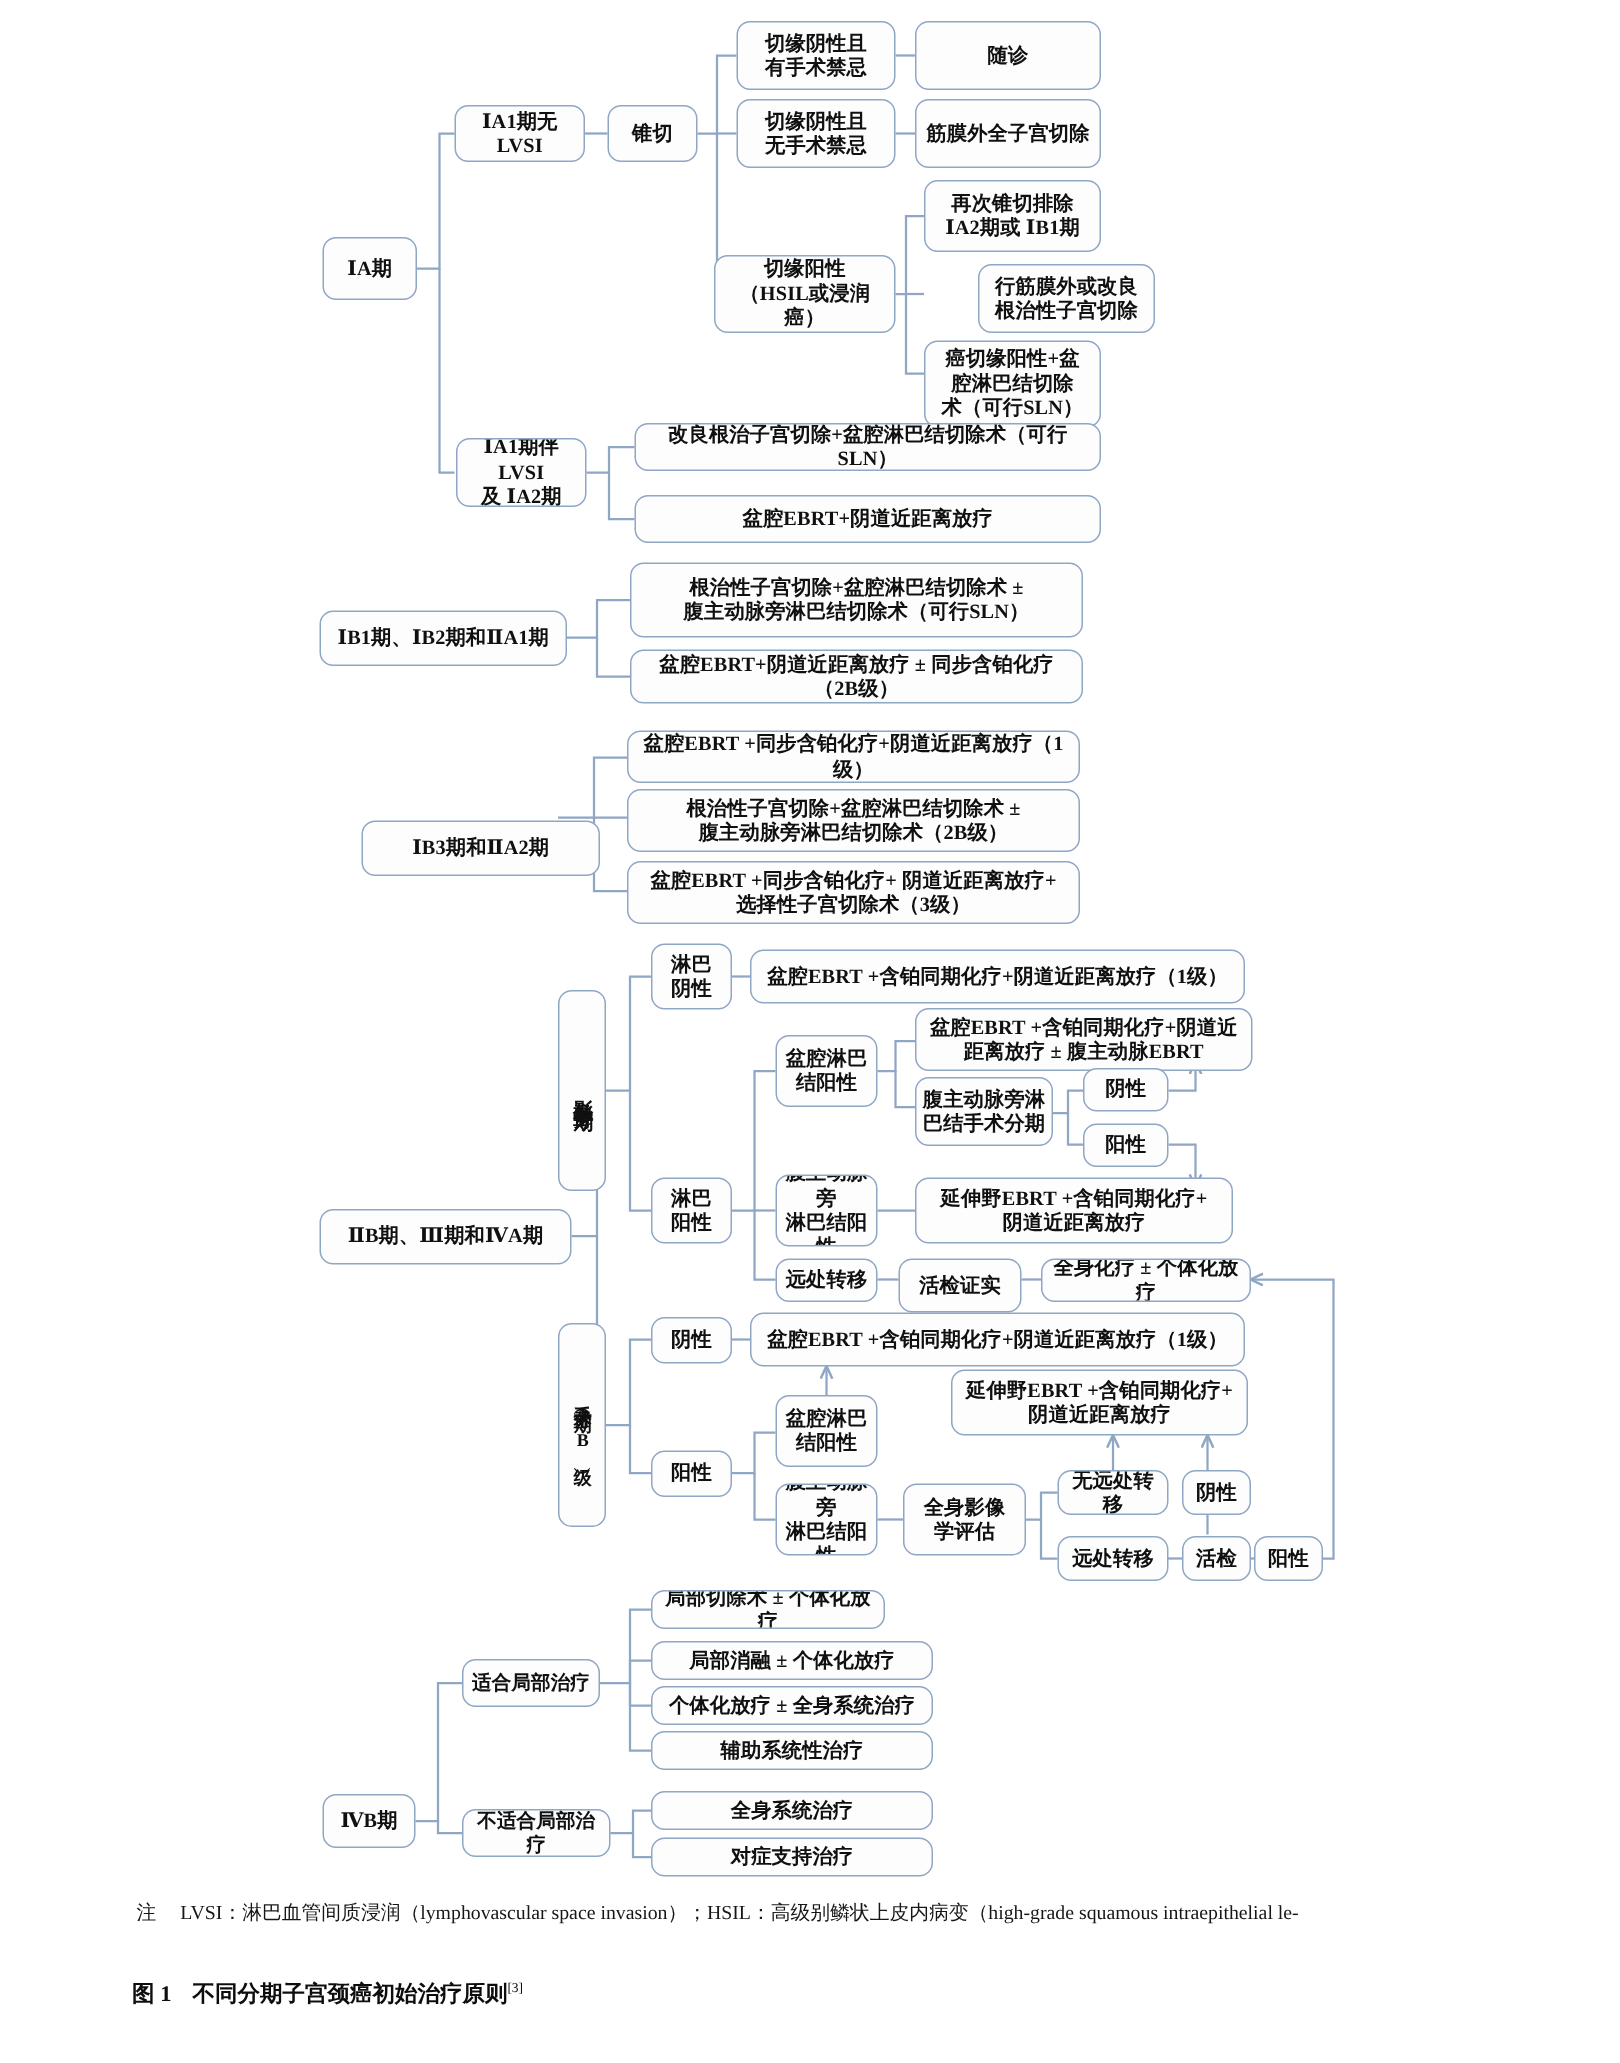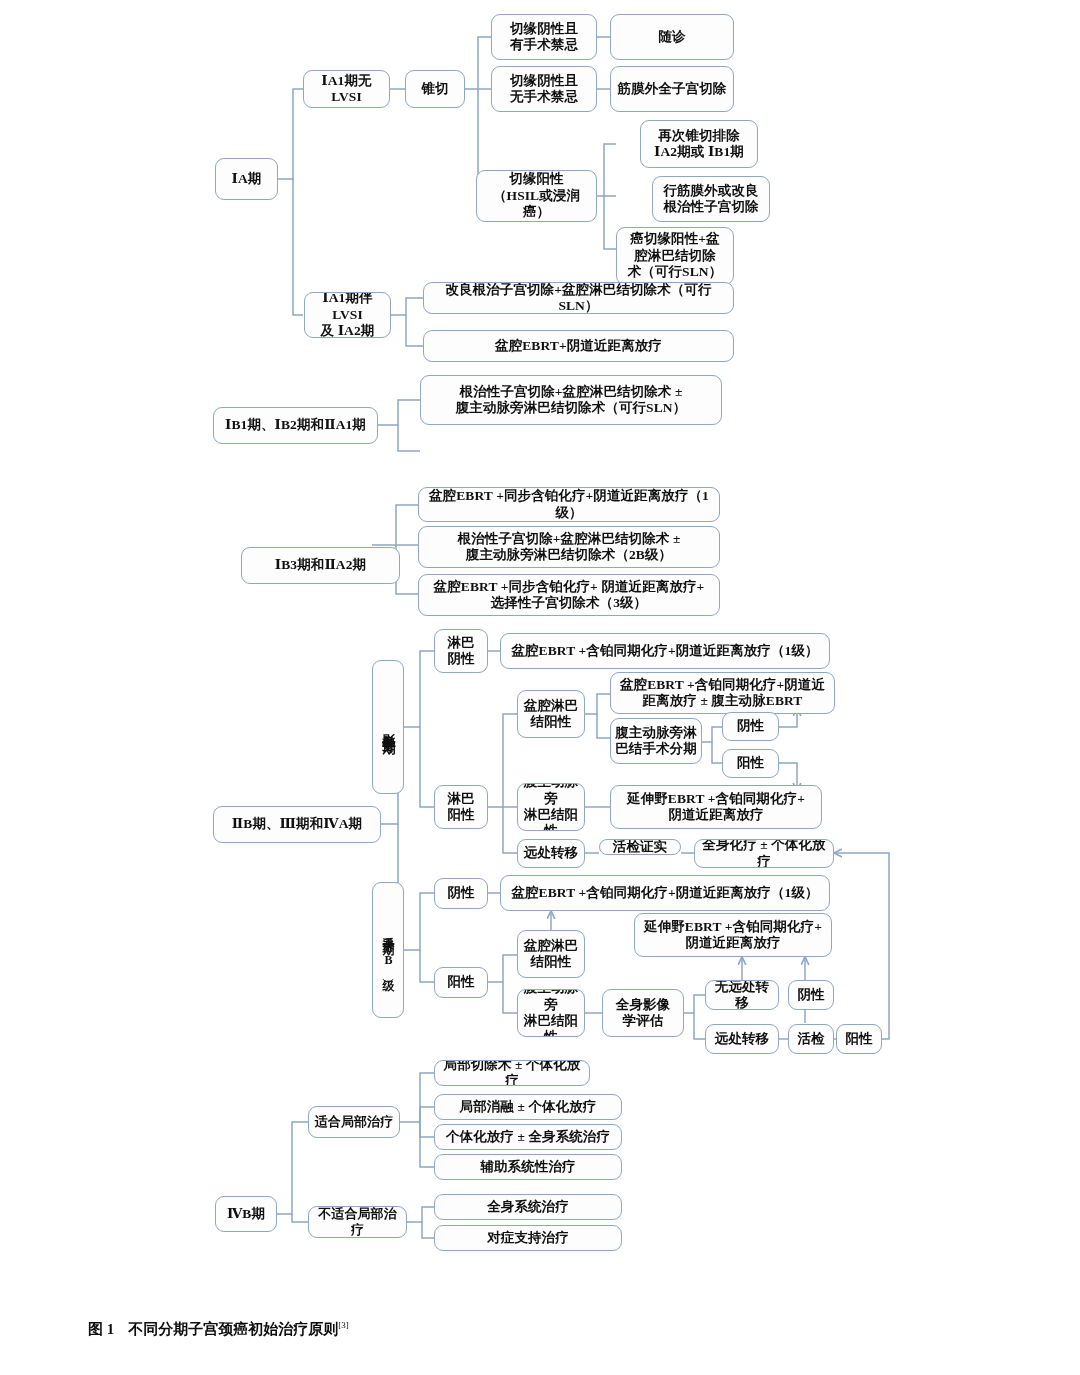--- a/index.html
+++ b/index.html
@@ -171,21 +171,21 @@
   <div class="node" style="left:610px;top:14px;width:124px;height:46px;">随诊</div>
 
   <div class="node" style="left:491px;top:66px;width:106px;height:46px;white-space:pre-line;">切缘阴性且
 无手术禁忌</div>
 
   <div class="node" style="left:610px;top:66px;width:124px;height:46px;">筋膜外全子宫切除</div>
 
   <div class="node" style="left:476px;top:170px;width:121px;height:52px;white-space:pre-line;">切缘阳性
 （HSIL或浸润癌）</div>
 
-  <div class="node" style="left:640px;top:120px;width:118px;height:48px;white-space:pre-line;">再次锥切排除
+  <div class="node" style="left:616px;top:120px;width:118px;height:48px;white-space:pre-line;">再次锥切排除
 ⅠA2期或 ⅠB1期</div>
 
   <div class="node" style="left:616px;top:176px;width:118px;height:46px;white-space:pre-line;margin-left:36px;">行筋膜外或改良
 根治性子宫切除</div>
 
   <div class="node" style="left:616px;top:227px;width:118px;height:58px;white-space:pre-line;">癌切缘阳性+盆
 腔淋巴结切除
 术（可行SLN）</div>
 
   <div class="node" style="left:304px;top:292px;width:87px;height:46px;white-space:pre-line;">ⅠA1期伴LVSI
@@ -193,20 +193,21 @@
 
   <div class="node" style="left:423px;top:282px;width:311px;height:32px;">改良根治子宫切除+盆腔淋巴结切除术（可行SLN）</div>
 
   <div class="node" style="left:423px;top:330px;width:311px;height:32px;">盆腔EBRT+阴道近距离放疗</div>
 
   <div class="node" style="left:213px;top:407px;width:165px;height:37px;">ⅠB1期、ⅠB2期和ⅡA1期</div>
 
   <div class="node" style="left:420px;top:375px;width:302px;height:50px;white-space:pre-line;">根治性子宫切除+盆腔淋巴结切除术 ±
 腹主动脉旁淋巴结切除术（可行SLN）</div>
 
+  <div class="node" style="left:420px;top:433px;width:302px;height:36px;">盆腔EBRT+阴道近距离放疗 ± 同步含铂化疗（2B级）</div>
 
   <div class="node" style="left:213px;top:547px;width:159px;height:37px;margin-left:28px;">ⅠB3期和ⅡA2期</div>
 
   <div class="node" style="left:418px;top:487px;width:302px;height:35px;">盆腔EBRT +同步含铂化疗+阴道近距离放疗（1级）</div>
 
   <div class="node" style="left:418px;top:526px;width:302px;height:42px;white-space:pre-line;">根治性子宫切除+盆腔淋巴结切除术 ±
 腹主动脉旁淋巴结切除术（2B级）</div>
 
   <div class="node" style="left:418px;top:574px;width:302px;height:42px;white-space:pre-line;">盆腔EBRT +同步含铂化疗+ 阴道近距离放疗+
 选择性子宫切除术（3级）</div>
@@ -239,21 +240,21 @@
   <div class="node" style="left:722px;top:749px;width:57px;height:29px;">阳性</div>
 
   <div class="node" style="left:517px;top:783px;width:68px;height:48px;white-space:pre-line;">腹主动脉旁
 淋巴结阳性</div>
 
   <div class="node" style="left:610px;top:785px;width:212px;height:44px;white-space:pre-line;">延伸野EBRT +含铂同期化疗+
 阴道近距离放疗</div>
 
   <div class="node" style="left:517px;top:839px;width:68px;height:29px;">远处转移</div>
 
-  <div class="node" style="left:599px;top:839px;width:82px;height:16px;">活检证实</div>
+  <div class="node" style="left:599px;top:839px;width:82px;height:36px;">活检证实</div>
 
   <div class="node" style="left:694px;top:839px;width:140px;height:29px;">全身化疗 ± 个体化放疗</div>
 
   <div class="node" style="left:434px;top:878px;width:54px;height:31px;">阴性</div>
 
   <div class="node" style="left:500px;top:875px;width:330px;height:36px;">盆腔EBRT +含铂同期化疗+阴道近距离放疗（1级）</div>
 
   <div class="node" style="left:434px;top:967px;width:54px;height:31px;">阳性</div>
 
   <div class="node" style="left:517px;top:930px;width:68px;height:48px;white-space:pre-line;">盆腔淋巴
@@ -289,19 +290,22 @@
   <div class="node" style="left:434px;top:1124px;width:188px;height:26px;">个体化放疗 ± 全身系统治疗</div>
 
   <div class="node" style="left:434px;top:1154px;width:188px;height:26px;">辅助系统性治疗</div>
 
   <div class="node" style="left:308px;top:1206px;width:99px;height:32px;font-size:13px;">不适合局部治疗</div>
 
   <div class="node" style="left:434px;top:1194px;width:188px;height:26px;">全身系统治疗</div>
 
   <div class="node" style="left:434px;top:1225px;width:188px;height:26px;">对症支持治疗</div>
 
+  <div class="note" style="left:63px;top:1263px;">
+    <span style="display:inline-block;width:28px;"></span><span>注</span><span style="display:inline-block;width:16px;"></span><span>LVSI：淋巴血管间质浸润（lymphovascular space invasion）；HSIL：高级别鳞状上皮内病变（high-grade squamous intraepithelial le-</span>
+  </div>
 
   <div class="cap" style="left:88px;top:1320px;">
     <span>图 1</span><span class="gap"></span><span>不同分期子宫颈癌初始治疗原则</span><sup>[3]</sup>
   </div>
 
 
 </div>
 
 </body></html>

